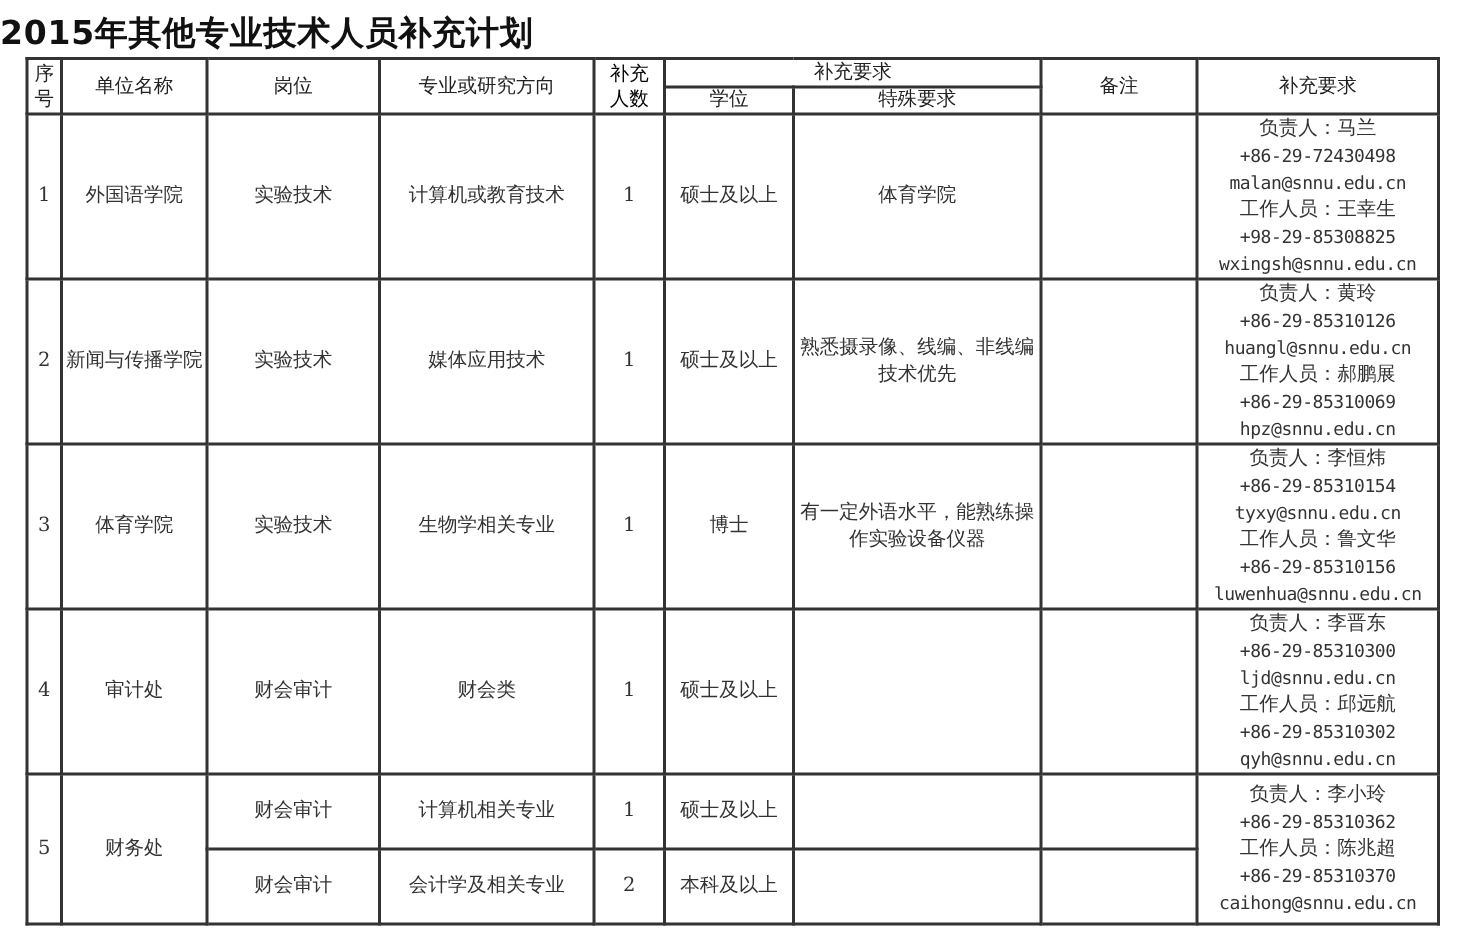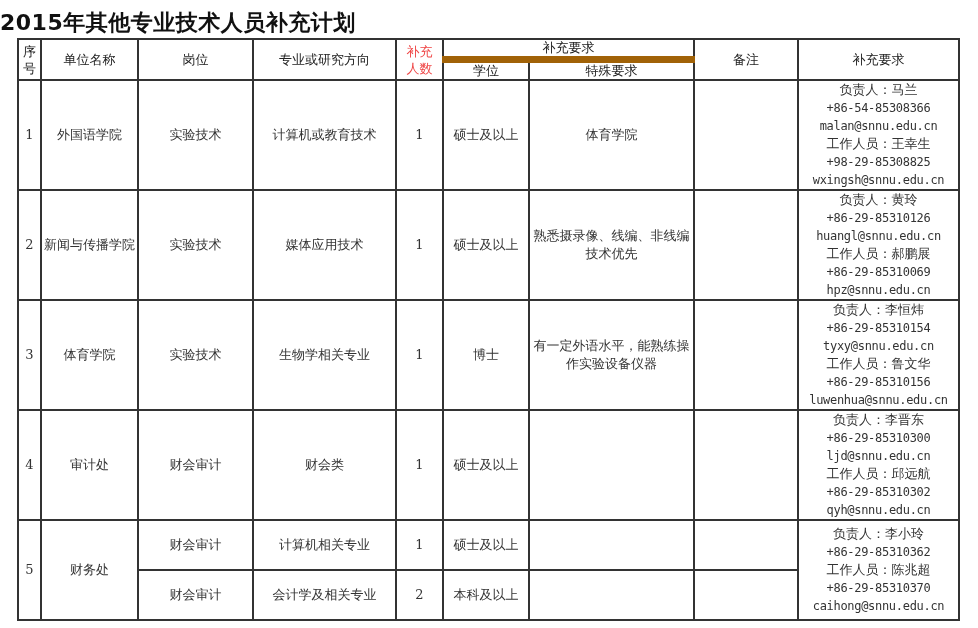--- a/index.html
+++ b/index.html
@@ -1,21 +1,21 @@
 <!DOCTYPE html>
 <html><head>
 <meta charset="utf-8">
 <style>
   html, body { margin:0; padding:0; background:#ffffff; }
   body { width:978px; height:628px; position:relative; overflow:hidden; font-family:"DejaVu Serif","Liberation Serif",serif; color:#222; }
   .title { position:absolute; left:0; top:8px; width:978px; font-family:"DejaVu Sans","Liberation Sans",sans-serif; font-weight:bold; font-size:22px; color:#111; letter-spacing:0.5px; line-height:30px; }
   table.plan { position:absolute; left:17px; top:38px; border-collapse:collapse; table-layout:fixed; }
   table.plan td, table.plan th { border:2px solid #333; padding:0; text-align:center; vertical-align:middle; overflow:hidden; }
   table.plan th { font-family:"DejaVu Sans","Liberation Sans",sans-serif; font-weight:normal; font-size:13px; color:#222; line-height:16px; }
-  table.plan th.subhead { border-top:7px solid #a16207; }
+  table.plan th.subhead { border-top:2px solid #a16207; }
   table.plan td { font-size:13px; line-height:18px; color:#333; }
   td.num { font-size:13px; }
   td.left { text-align:left; padding-left:2px; }
   td.contact { font-size:12.5px; line-height:17.6px; white-space:nowrap;margin-left:37px; }
   td.contact .mono { font-family:"DejaVu Sans Mono","Liberation Mono",monospace; font-size:12px; letter-spacing:-0.3px; }
   td.contact div { display:block; }
   .hsmall { line-height:17px !important; }
 </style>
 </head>
 <body>
@@ -33,21 +33,21 @@
     <col style="width:165px">
     <col style="width:104px">
     <col style="width:161px">
   </colgroup>
   <thead>
     <tr style="height:19px">
       <th rowspan="2" class="hsmall"><span style="display:inline-block;width:14px;line-height:17px;word-break:break-all;">序号</span></th>
       <th rowspan="2">单位名称</th>
       <th rowspan="2">岗位</th>
       <th rowspan="2">专业或研究方向</th>
-      <th rowspan="2"><span style="display:inline-block;width:28px;line-height:17px;word-break:break-all;color:#ef4444;">补充人数</span></th>
+      <th rowspan="2"><span style="display:inline-block;width:28px;line-height:17px;word-break:break-all;color:#000000;">补充人数</span></th>
       <th colspan="2">补充要求</th>
       <th rowspan="2">备注</th>
       <th rowspan="2">补充要求</th>
     </tr>
     <tr style="height:18px">
       <th class="subhead">学位</th>
       <th class="subhead">特殊要求</th>
     </tr>
   </thead>
   <tbody>
@@ -56,21 +56,21 @@
       <td class="num">1</td>
       <td>外国语学院</td>
       <td>实验技术</td>
       <td>计算机或教育技术</td>
       <td class="num">1</td>
       <td>硕士及以上</td>
       <td>体育学院</td>
       <td></td>
       <td class="contact">
         <div>负责人：马兰</div>
-        <div class="mono">+86-54-85308366</div>
+        <div class="mono">+86-29-72430498</div>
         <div class="mono">malan@snnu.edu.cn</div>
         <div>工作人员：王幸生</div>
         <div class="mono">+98-29-85308825</div>
         <div class="mono">wxingsh@snnu.edu.cn</div>
       </td>
     </tr>
 
     <tr style="height:108px">
       <td class="num">2</td>
       <td>新闻与传播学院</td>

